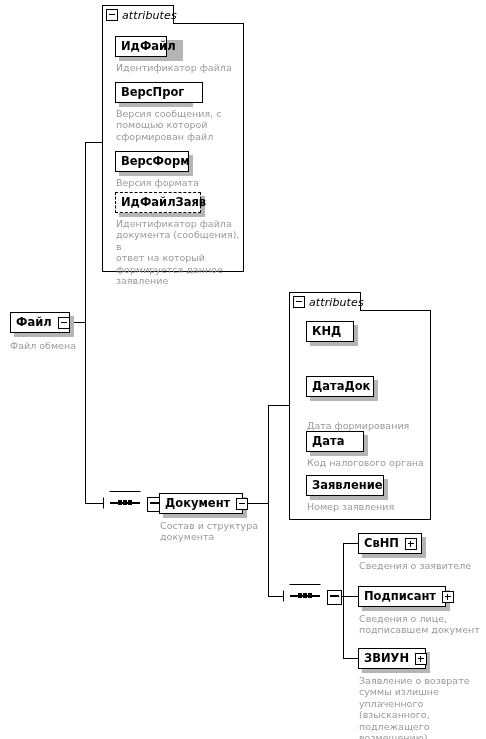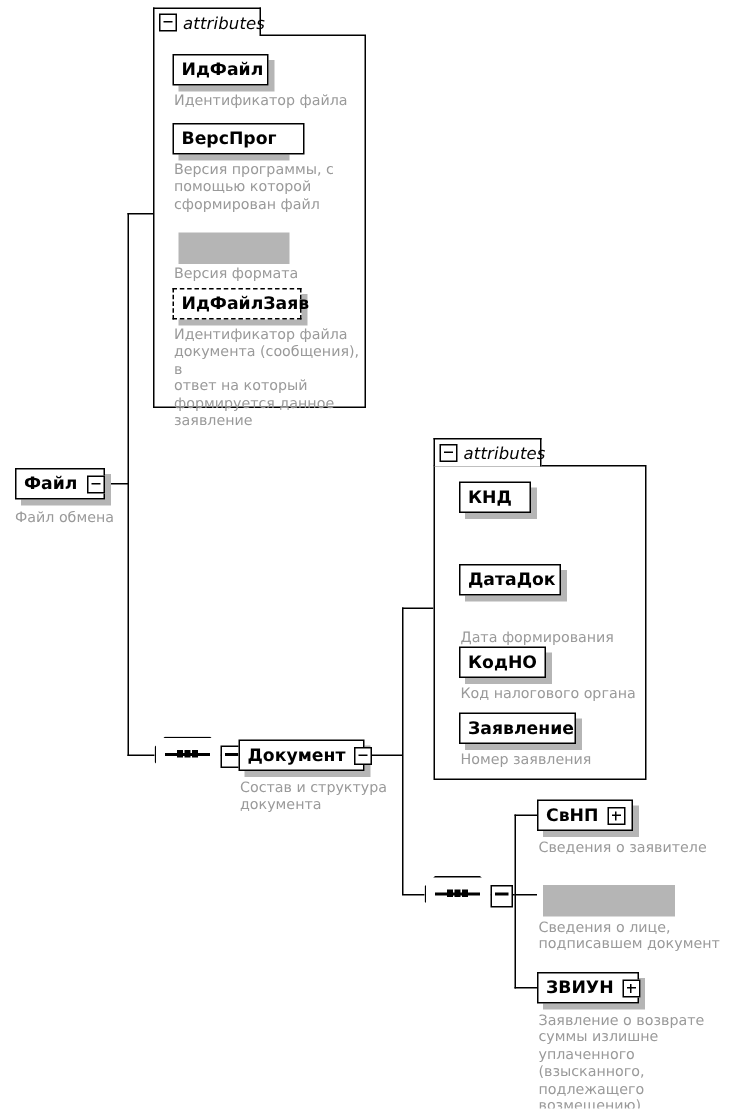--- a/index.html
+++ b/index.html
@@ -126,34 +126,37 @@
 
   <div class="attr-box" style="left:102px;top:5px;width:142px;height:267px;">
     <div class="body" style="top:18px;"></div>
     <div class="tab" style="width:72px;">
       <span class="tgl"></span>
       <span class="label">attributes</span>
     </div>
     <div class="inner" style="left:0;top:0;right:0;bottom:0;">
 
       <div class="shadow" style="left:17px;top:35px;width:64px;height:21px;"></div>
-      <div class="node" style="left:13px;top:31px;width:64px;">
+      <div class="node" style="left:13px;top:31px;width:52px;">
         <span class="nm">ИдФайл</span>
       </div>
       <div class="desc" style="left:14px;top:57px;width:126px;">Идентификатор файла</div>
 
       <div class="shadow" style="left:17px;top:81px;width:74px;height:21px;"></div>
       <div class="node" style="left:13px;top:77px;width:88px;">
         <span class="nm">ВерсПрог</span>
       </div>
-      <div class="desc" style="left:14px;top:103px;width:126px;">Версия программы, с
+      <div class="desc" style="left:14px;top:103px;width:126px;">Версия сообщения, с
 помощью которой
 сформирован файл</div>
 
       <div class="shadow" style="left:17px;top:150px;width:74px;height:21px;"></div>
+      <div class="node" style="left:13px;top:146px;width:74px;">
+        <span class="nm">ВерсФорм</span>
+      </div>
       <div class="desc" style="left:14px;top:172px;width:126px;">Версия формата</div>
 
       <div class="shadow" style="left:17px;top:191px;width:86px;height:21px;"></div>
       <div class="node dashed" style="left:13px;top:187px;width:86px;">
         <span class="nm">ИдФайлЗаяв</span>
       </div>
       <div class="desc" style="left:14px;top:213px;width:128px;">Идентификатор файла
 документа (сообщения), в
 ответ на который
 формируется данное
@@ -195,21 +198,21 @@
 
       <div class="shadow" style="left:21px;top:88px;width:68px;height:21px;"></div>
       <div class="node" style="left:17px;top:84px;width:68px;">
         <span class="nm">ДатаДок</span>
       </div>
       <div class="desc" style="left:18px;top:128px;width:124px;">Дата формирования
 документа</div>
 
       <div class="shadow" style="left:21px;top:143px;width:58px;height:21px;"></div>
       <div class="node" style="left:17px;top:139px;width:58px;">
-        <span class="nm">КодНО</span>
+        <span class="nm">Дата</span>
       </div>
       <div class="desc" style="left:18px;top:165px;width:124px;">Код налогового органа</div>
 
       <div class="shadow" style="left:21px;top:187px;width:78px;height:21px;"></div>
       <div class="node" style="left:17px;top:183px;width:78px;">
         <span class="nm">Заявление</span>
       </div>
       <div class="desc" style="left:18px;top:209px;width:124px;">Номер заявления</div>
 
     </div>
@@ -226,20 +229,24 @@
   </div>
 
   <div class="shadow" style="left:362px;top:537px;width:64px;height:21px;"></div>
   <div class="node" style="left:358px;top:533px;width:64px;">
     <span class="nm">СвНП</span>
     <span class="tgl plus"></span>
   </div>
   <div class="desc" style="left:359px;top:560px;width:124px;">Сведения о заявителе</div>
 
   <div class="shadow" style="left:362px;top:590px;width:88px;height:21px;"></div>
+  <div class="node" style="left:358px;top:586px;width:88px;">
+    <span class="nm">Подписант</span>
+    <span class="tgl plus"></span>
+  </div>
   <div class="desc" style="left:359px;top:613px;width:124px;">Сведения о лице,
 подписавшем документ</div>
 
   <div class="shadow" style="left:362px;top:652px;width:68px;height:21px;"></div>
   <div class="node" style="left:358px;top:648px;width:68px;">
     <span class="nm">ЗВИУН</span>
     <span class="tgl plus"></span>
   </div>
   <div class="desc" style="left:359px;top:675px;width:126px;">Заявление о возврате
 суммы излишне

